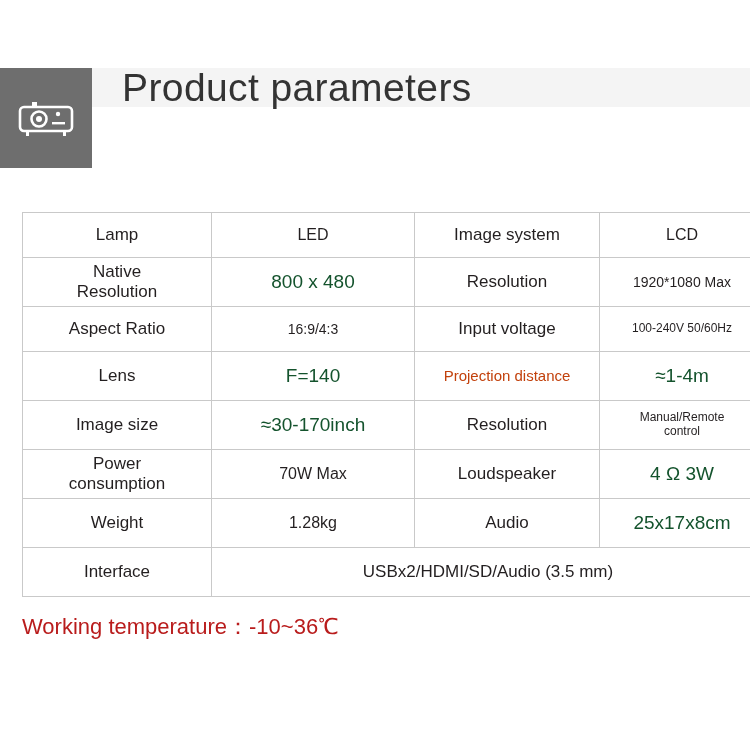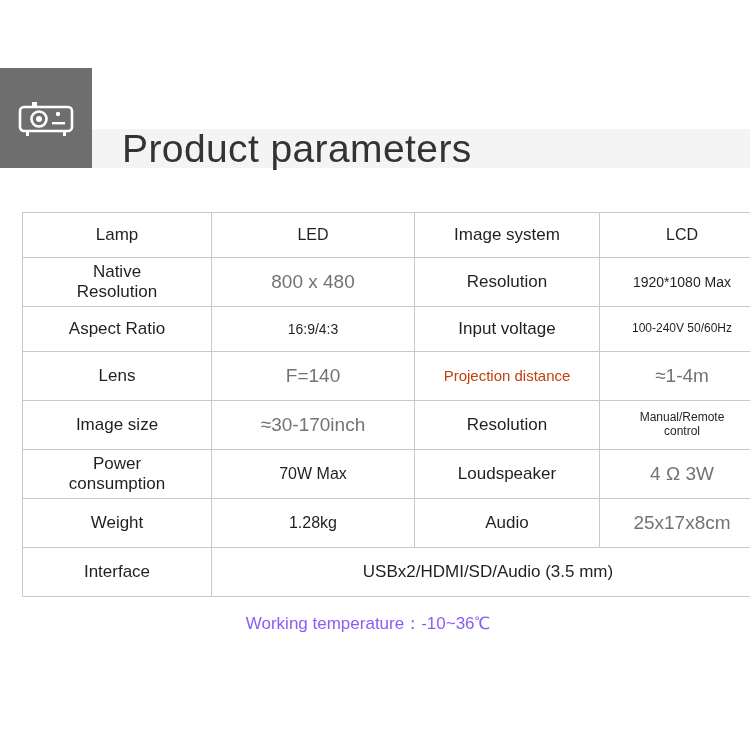--- a/index.html
+++ b/index.html
@@ -21,21 +21,21 @@
   }
 
   
   .header {
     position: absolute;
     left: 0;
     top: 68px;
     width: 750px;
     height: 100px;
     display: flex;
-    align-items: flex-end;
+    align-items: flex-start;
   }
   .header-icon-box {
     width: 92px;
     height: 100px;
     background: #6e6e6e;
     display: flex;
     align-items: center;
     justify-content: center;
     flex: 0 0 auto;
   }
@@ -78,34 +78,34 @@
   .c2 { width: 194px; }
   .c3 { width: 176px; }
   .c4 { width: 156px; }
 
   .r-label { font-size: 17px; color: #231f20; }
   .r-val   { font-size: 17px; color: #231f20; }
   .r-val-sm { font-size: 14px; color: #231f20; }
   .r-val-xs { font-size: 12px; color: #231f20; }
   .r-label-sm { font-size: 15px; color: #c2410c; }
   .r-val-lg { font-size: 16px; color: #231f20; }
-  .r-val-md { font-size: 19px; color: #737373; }
+  .r-val-md { font-size: 19px; color: #14532d; }
 
   .h48 { height: 45px; }
   .h50 { height: 49px; }
 
   
   .footnote {
     position: absolute;
     left: 22px;
     top: 612px;
     width: 706px;
-    text-align: center;
-    font-size: 17px;
-    color: #8b5cf6;
+    text-align: left;
+    font-size: 22px;
+    color: #b91c1c;
     padding-right: 14px;
     box-sizing: border-box;
   }
 
   .projector-svg { display: block; }
 </style>
 </head>
 <body>
 
 <div class="page">

